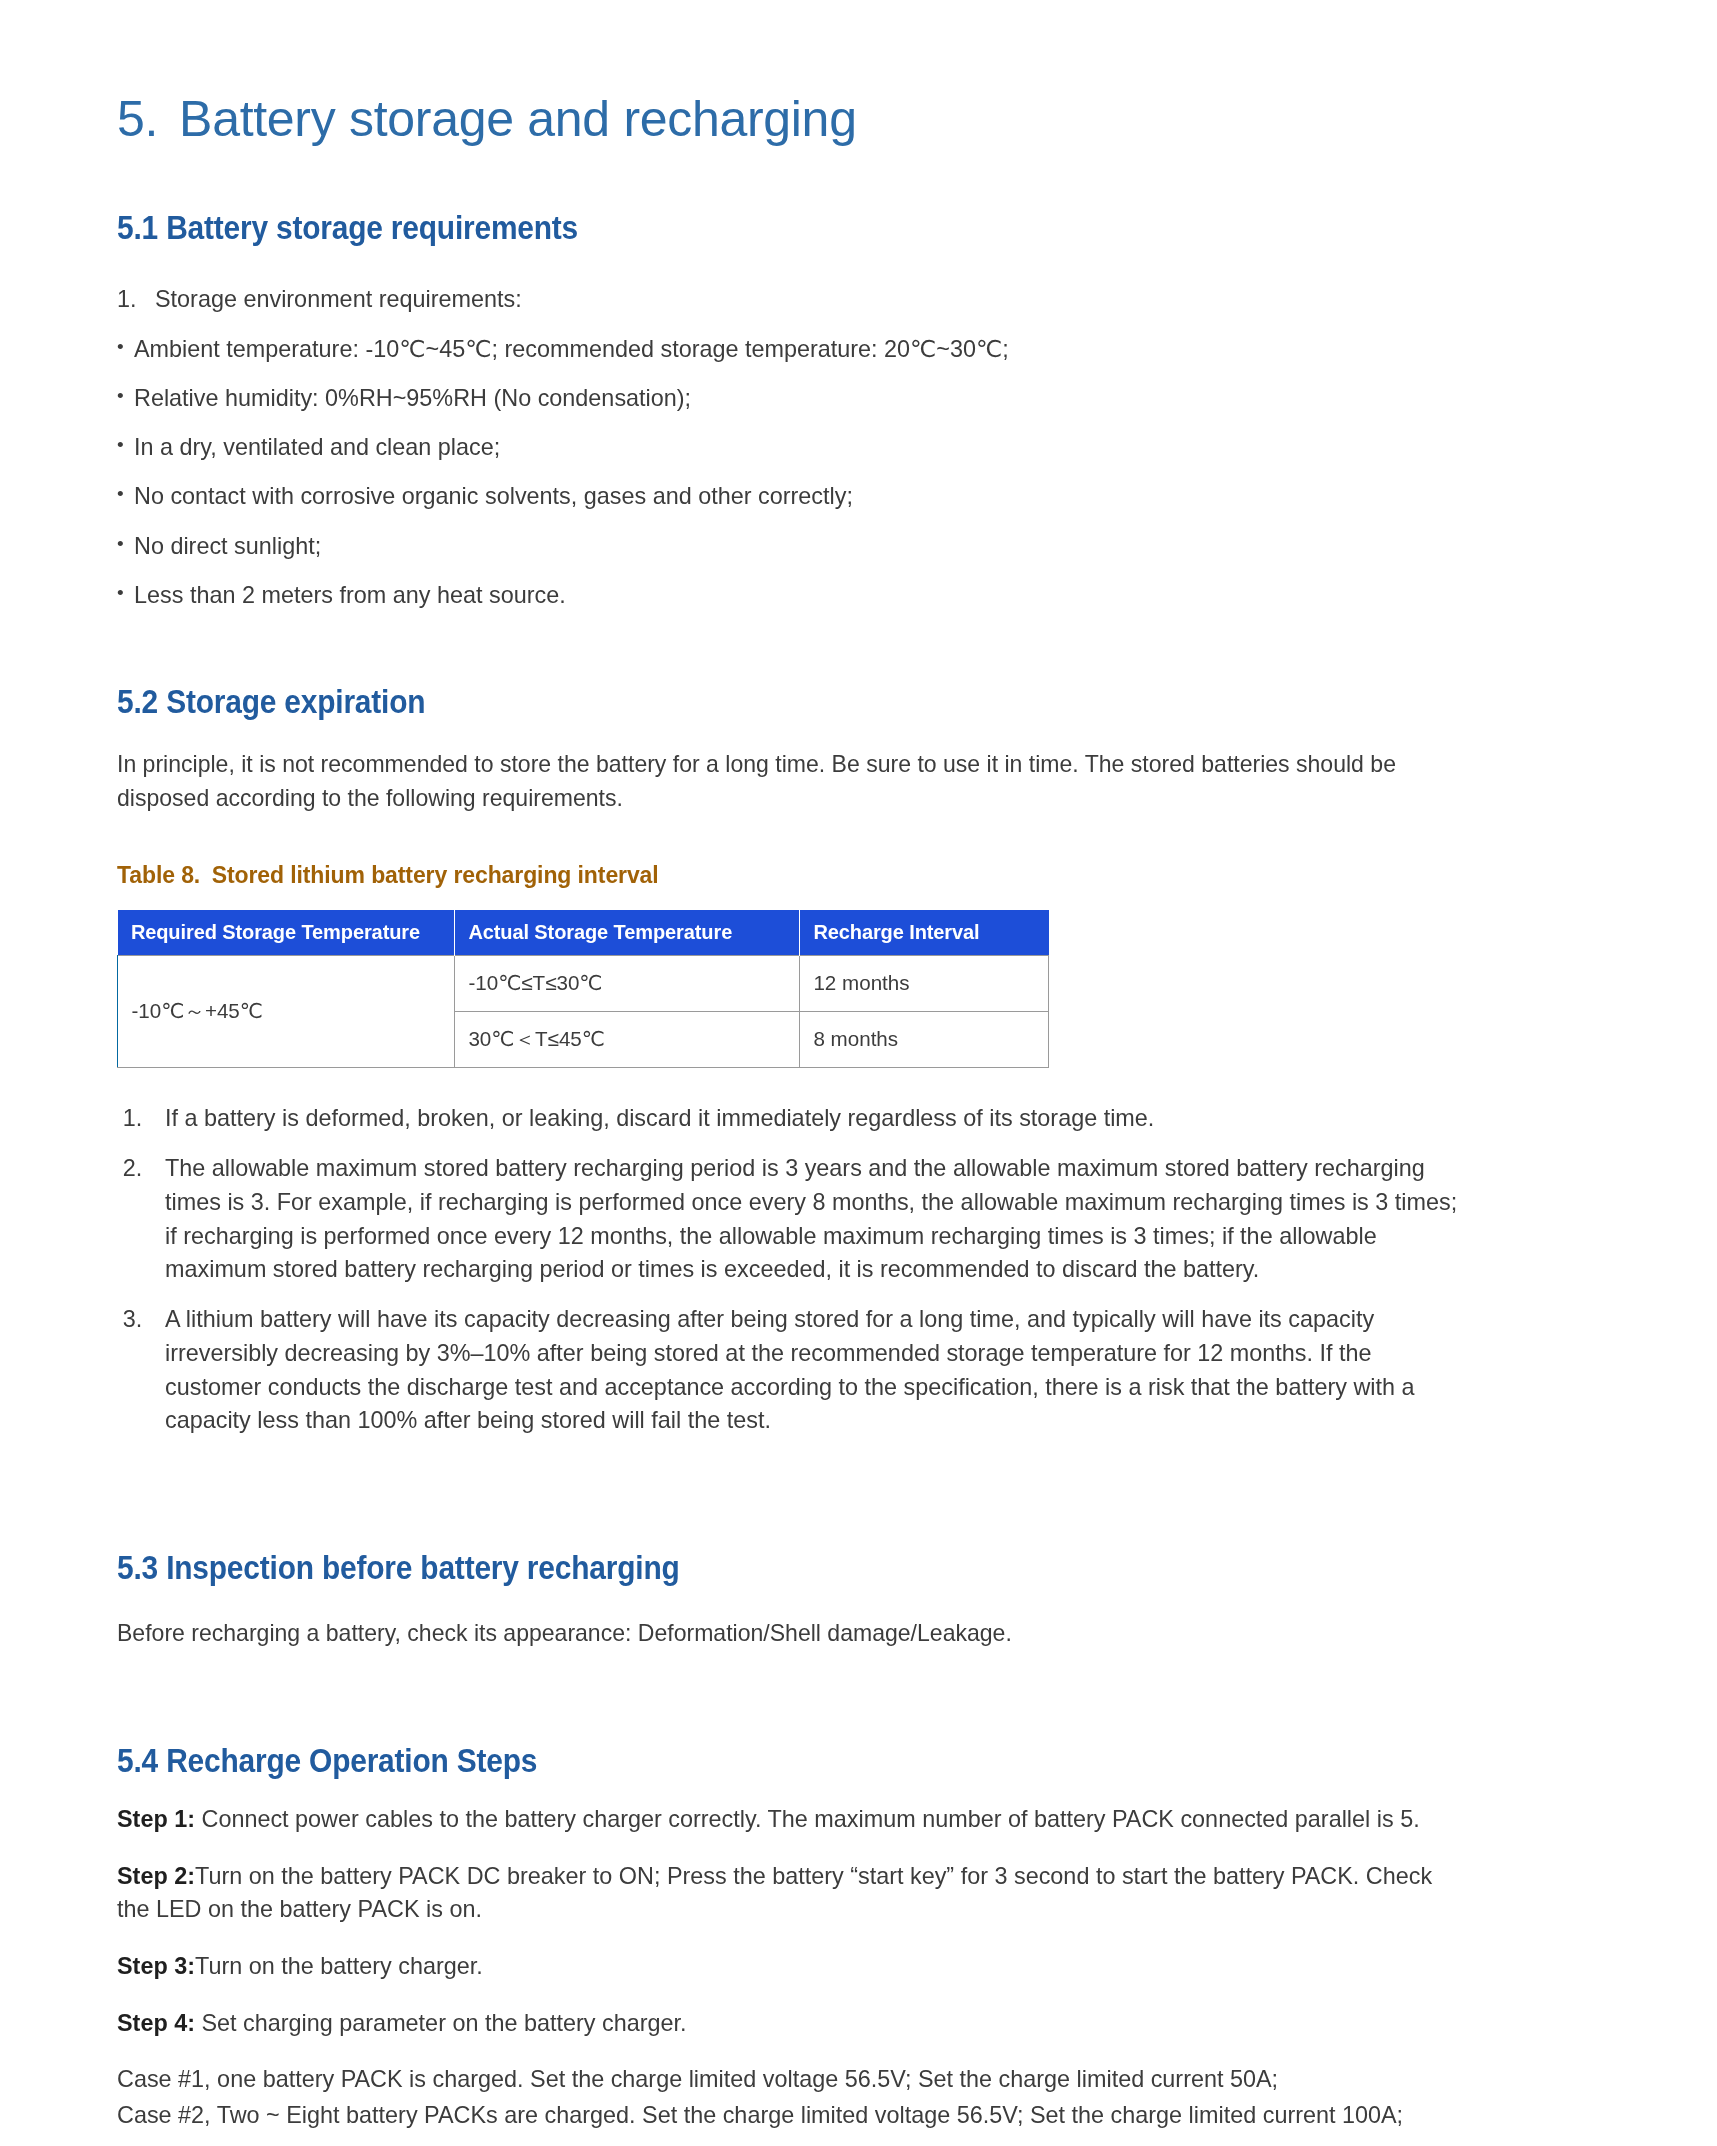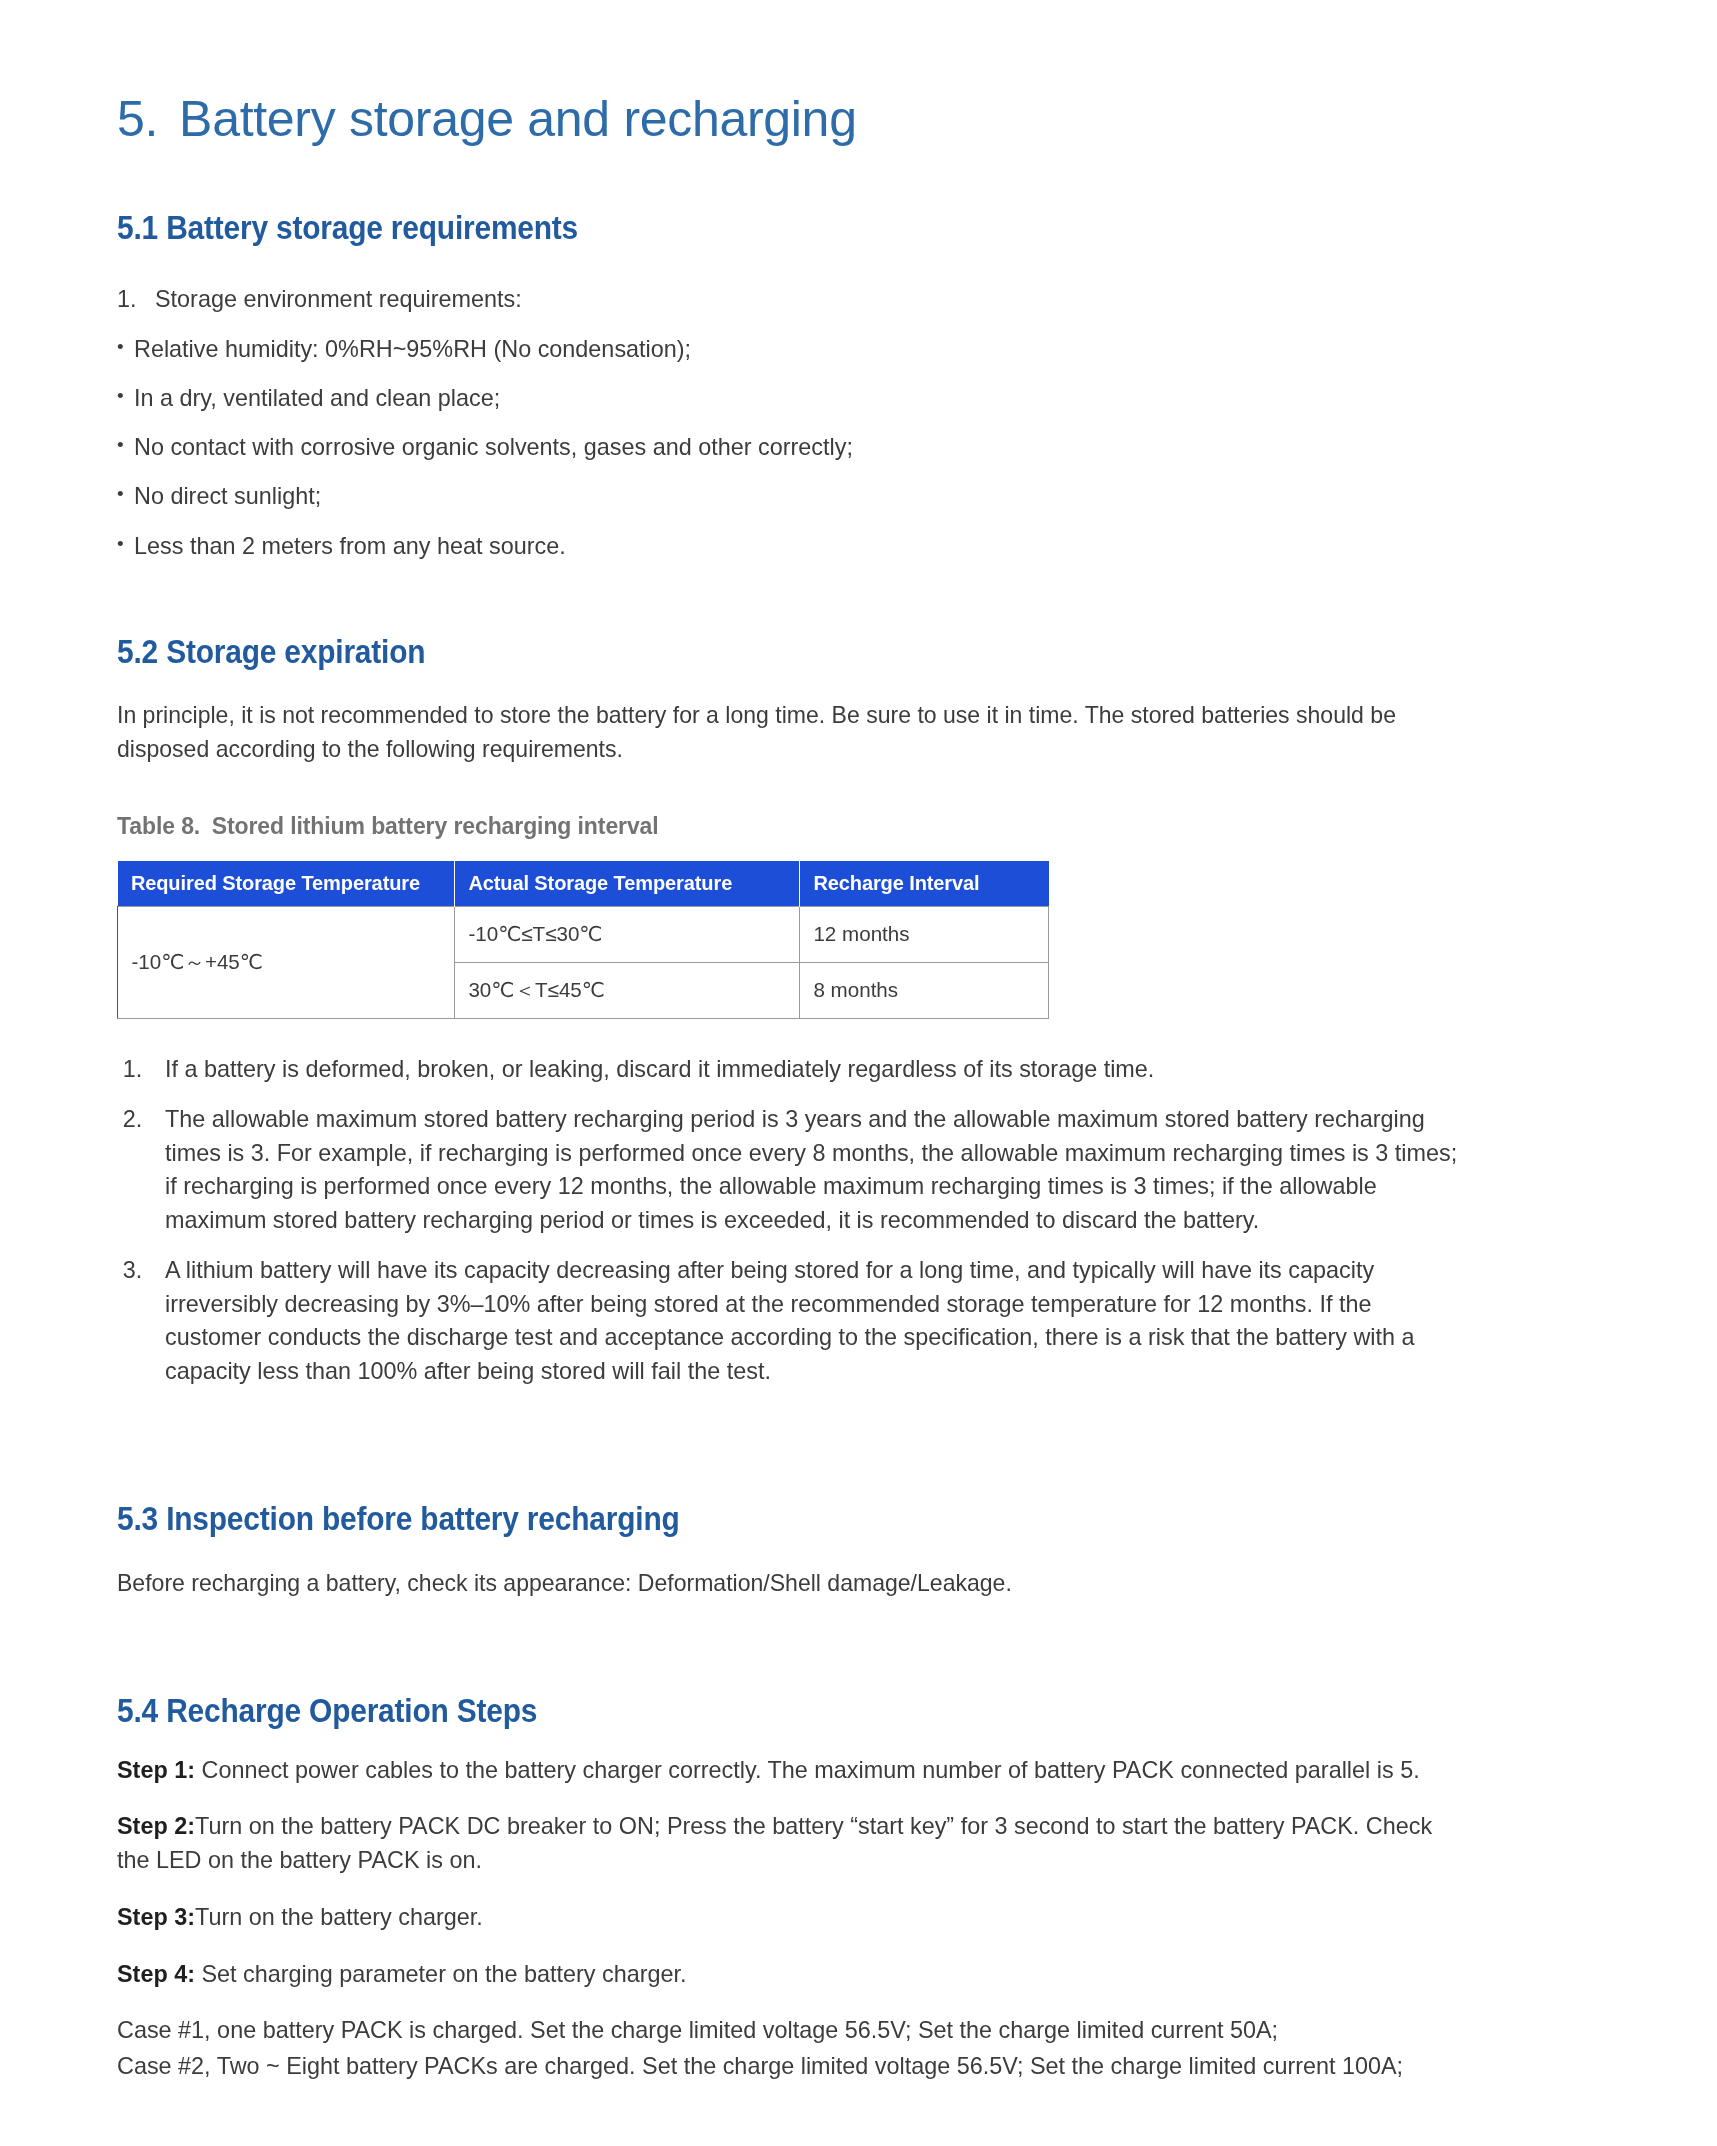--- a/index.html
+++ b/index.html
@@ -97,21 +97,21 @@
   .intro-5-2 {
     padding-top: 27px;
     max-width: 1491px;
   }
 
   
   .table-caption {
     padding-top: 46px;
     font-size: 23px;
     font-weight: 700;
-    color: #737373;
+    color: #a16207;
     letter-spacing: -0.1px;
   }
   .table-caption .cap-num { margin-right: 11.5px; }
 
   table.data-table {
     margin-top: 21px;
     border-collapse: collapse;
     width: 932px;
     table-layout: fixed;
     font-size: 20.6px;
@@ -195,20 +195,21 @@
     <span class="num">5.</span><span>Battery storage and recharging</span>
   </h1>
 
   <h2 class="section-heading h-5-1">5.1 Battery storage requirements</h2>
 
   <div class="numline">
     <span class="lbl">1.</span><span>Storage environment requirements:</span>
   </div>
 
   <ul class="bullets">
+    <li>Ambient temperature: -10℃~45℃; recommended storage temperature: 20℃~30℃;</li>
     <li>Relative humidity: 0%RH~95%RH (No condensation);</li>
     <li>In a dry, ventilated and clean place;</li>
     <li>No contact with corrosive organic solvents, gases and other correctly;</li>
     <li>No direct sunlight;</li>
     <li>Less than 2 meters from any heat source.</li>
   </ul>
 
   <h2 class="section-heading h-5-2">5.2 Storage expiration</h2>
 
   <p class="para intro-5-2">In principle, it is not recommended to store the battery for a long time. Be sure to use it in time. The stored batteries should be disposed according to the following requirements.</p>

